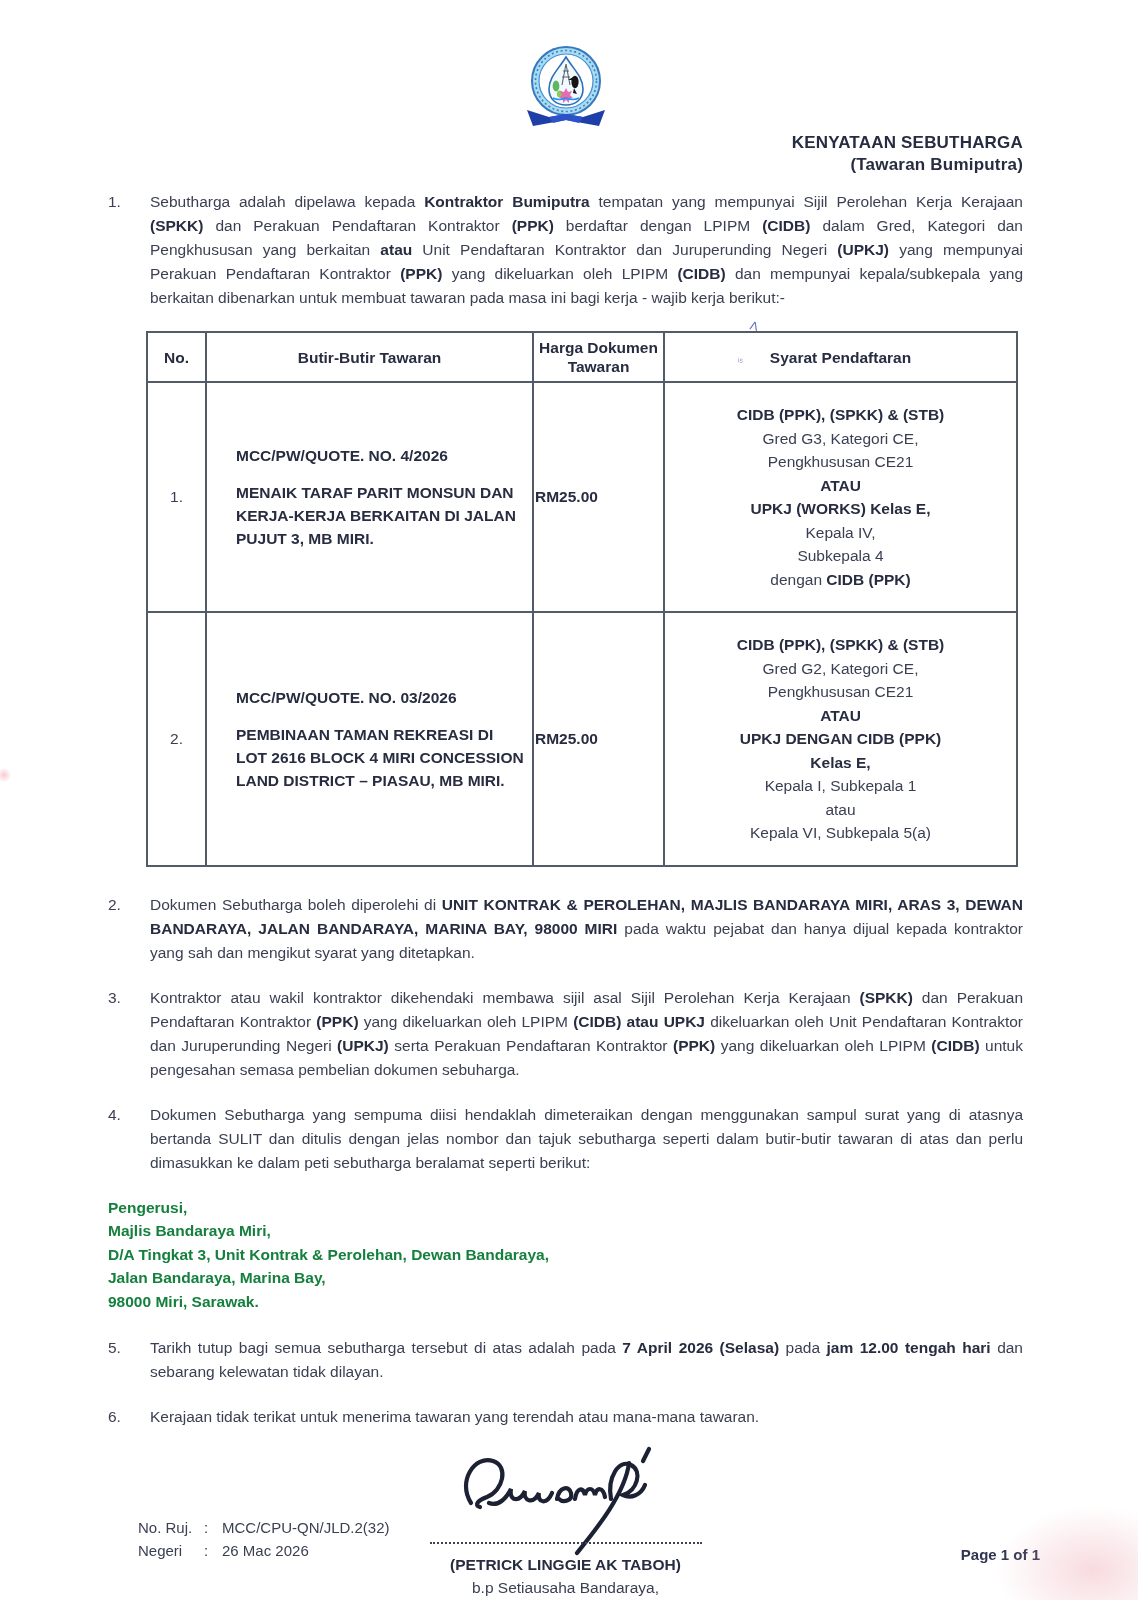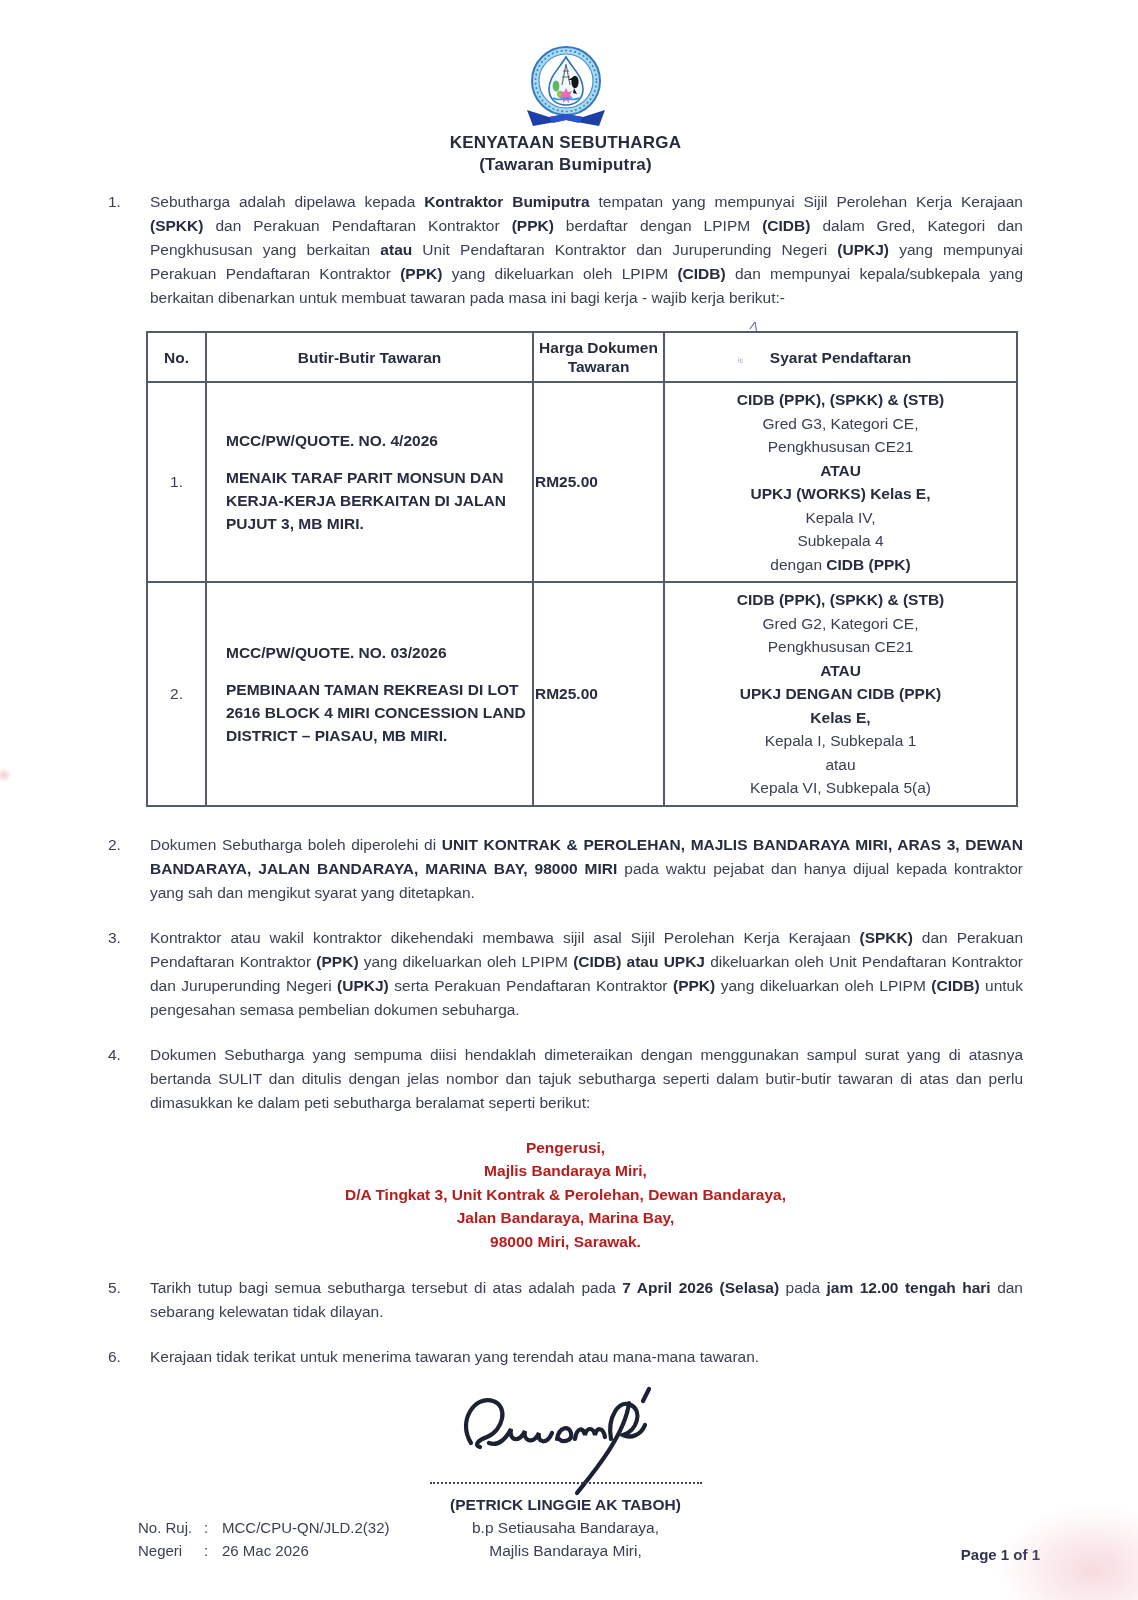--- a/index.html
+++ b/index.html
@@ -8,42 +8,42 @@
     width:1138px;height:1600px;
     margin:0 auto;
     background:#ffffff;
     font-family:"Liberation Sans", sans-serif;
     color:#3a3f52;
     overflow:hidden;
   }
   .content{padding:44px 115px 0 108px;}
   
   .crest{display:block;margin:0 auto;width:118px;height:84px;}
-  .titleblock{text-align:center;margin-top:4px;margin-bottom:14px;}
+  .titleblock{text-align:right;margin-top:4px;margin-bottom:14px;}
   .titleblock div{font-weight:bold;color:#272c40;font-size:17px;line-height:22px;letter-spacing:.2px;}
   .title-tick{font-weight:normal;font-size:12px;color:#4a5fae;vertical-align:super;}
   
   .para{display:flex;margin-bottom:21px;font-size:15.5px;line-height:24px;}
   .para .num{width:42px;flex-shrink:0;}
   .para .pbody{flex:1;text-align:justify;}
   .b, .bold{font-weight:bold;color:#272c40;}
   
   .tblwrap{position:relative;margin:6px 0 26px 38px;}
   table.quote{border-collapse:collapse;width:870px;table-layout:fixed;}
   table.quote th, table.quote td{border:2px solid #545b68;}
   table.quote th{font-size:15.5px;color:#272c40;padding:5px 4px;line-height:19px;text-align:center;vertical-align:middle;}
   td.c-no{text-align:center;vertical-align:middle;font-size:15.5px;}
-  td.c-butir{vertical-align:middle;padding:10px 6px 10px 19px;font-weight:bold;color:#272c40;font-size:15.5px;line-height:23px;}
+  td.c-butir{vertical-align:middle;padding:10px 6px 10px 29px;font-weight:bold;color:#272c40;font-size:15.5px;line-height:23px;}
   td.c-butir .ref{margin-bottom:14px;}
   td.c-harga{text-align:left;vertical-align:middle;font-weight:bold;color:#272c40;font-size:15.5px;}
-  td.c-syarat{text-align:center;vertical-align:middle;padding:5px 4px;font-size:15.5px;line-height:23.5px;}
+  td.c-syarat{text-align:center;vertical-align:middle;padding:20px 4px;font-size:15.5px;line-height:23.5px;}
   .stray1{position:absolute;top:-12px;left:604px;color:#5a6cc0;font-size:12px;transform:rotate(14deg);}
   .stray2{position:absolute;top:22px;left:592px;color:#8d9ad0;font-size:10px;transform:rotate(8deg);}
   
-  .address{text-align:center;font-weight:bold;color:#b91c1c;font-size:15.5px;line-height:23.5px;margin:2px 0 23px;}
+  .address{text-align:left;font-weight:bold;color:#15803d;font-size:15.5px;line-height:23.5px;margin:2px 0 23px;}
   
   .sigblock{text-align:center;margin-top:6px;font-size:15.5px;line-height:23px;}
   .sig-svg{display:block;margin:0 auto -30px;overflow:visible;}
   .dotline{display:inline-block;width:272px;border-bottom:2.5px dotted #3c4254;height:1px;line-height:0;}
   .sig-name{font-weight:bold;color:#272c40;margin-top:3px;}
   
   .footer{position:absolute;left:138px;top:1516px;font-size:15px;line-height:23px;}
   .footer .frow{display:flex;}
   .footer .flabel{width:66px;}
   .footer .fcolon{width:18px;}

